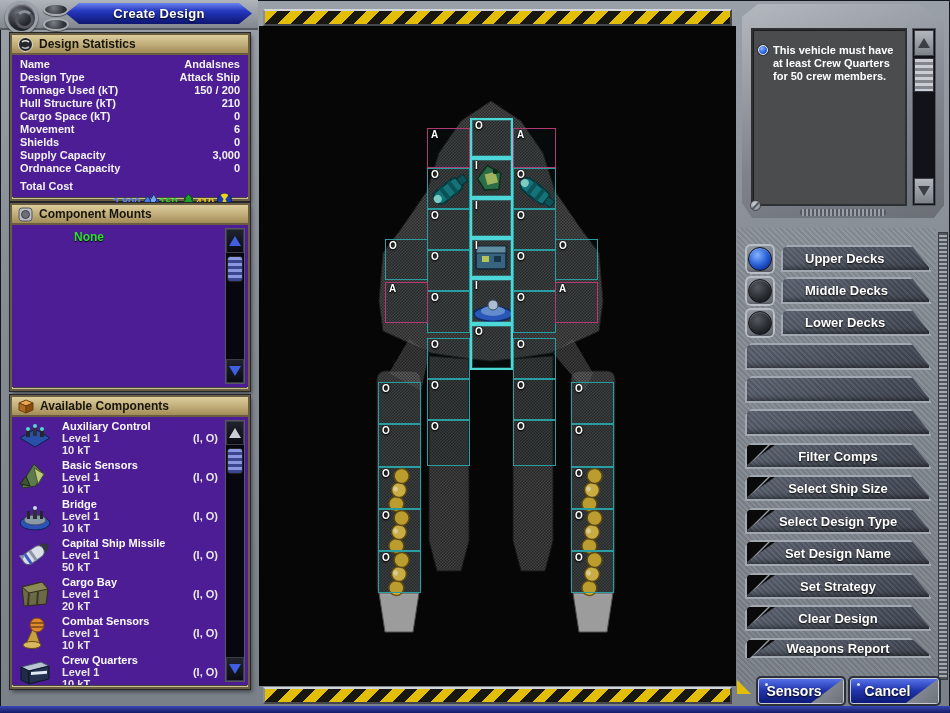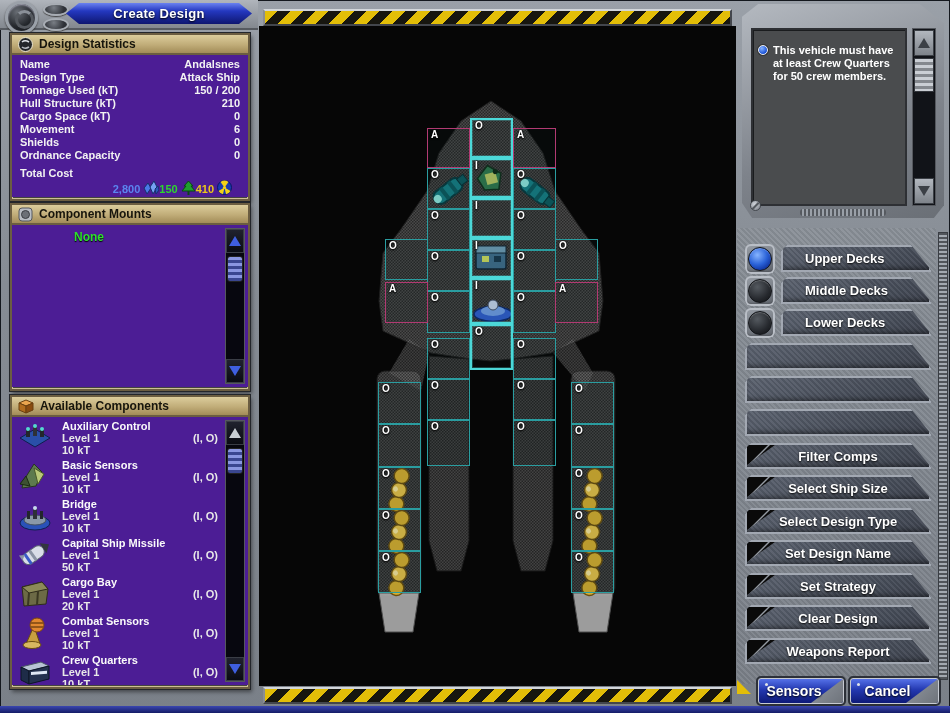--- a/index.html
+++ b/index.html
@@ -403,20 +403,24 @@
           </div>
           <div class="stat-row">
             <span>Movement</span>
             <span>6</span>
           </div>
           <div class="stat-row">
             <span>Shields</span>
             <span>0</span>
           </div>
           <div class="stat-row">
+            <span>Supply Capacity</span>
+            <span>3,000</span>
+          </div>
+          <div class="stat-row">
             <span>Ordnance Capacity</span>
             <span>0</span>
           </div>
         </div>
       <div class="totalcost-label">Total Cost</div>
       <div id="cost-row">
           <span class="cost-group">
             <span style="color:#5b85f0">2,800</span>
             <span><svg width="16" height="14" viewBox="0 0 16 14">
                 <polygon points="4,13 1,7 5,2 8,7" fill="#4a78e8" stroke="#16306e"></polygon>
@@ -644,21 +648,21 @@
       <span>Set Design Name</span>
     </div>
   <div class="gbtn centered" style="left:745px;top:573px;width:186px;height:26px;">
     <span class="notch"></span>
       <span>Set Strategy</span>
     </div>
   <div class="gbtn centered" style="left:745px;top:605px;width:186px;height:26px;">
     <span class="notch"></span>
       <span>Clear Design</span>
     </div>
-  <div class="gbtn centered" style="left:745px;top:638px;width:186px;height:26px;">
+  <div class="gbtn centered" style="left:745px;top:638px;width:186px;height:20px;">
     <span class="notch"></span>
       <span>Weapons Report</span>
     </div>
 
   <div class="blue-btn" style="left:758px;top:678px;width:86px;">
     <span class="pip"></span>
     <span style="position:relative;z-index:1;margin-right:14px;">Sensors</span>
     <span class="wedge"></span>
     </div>
   <div class="blue-btn" style="left:850px;top:678px;width:89px;">

